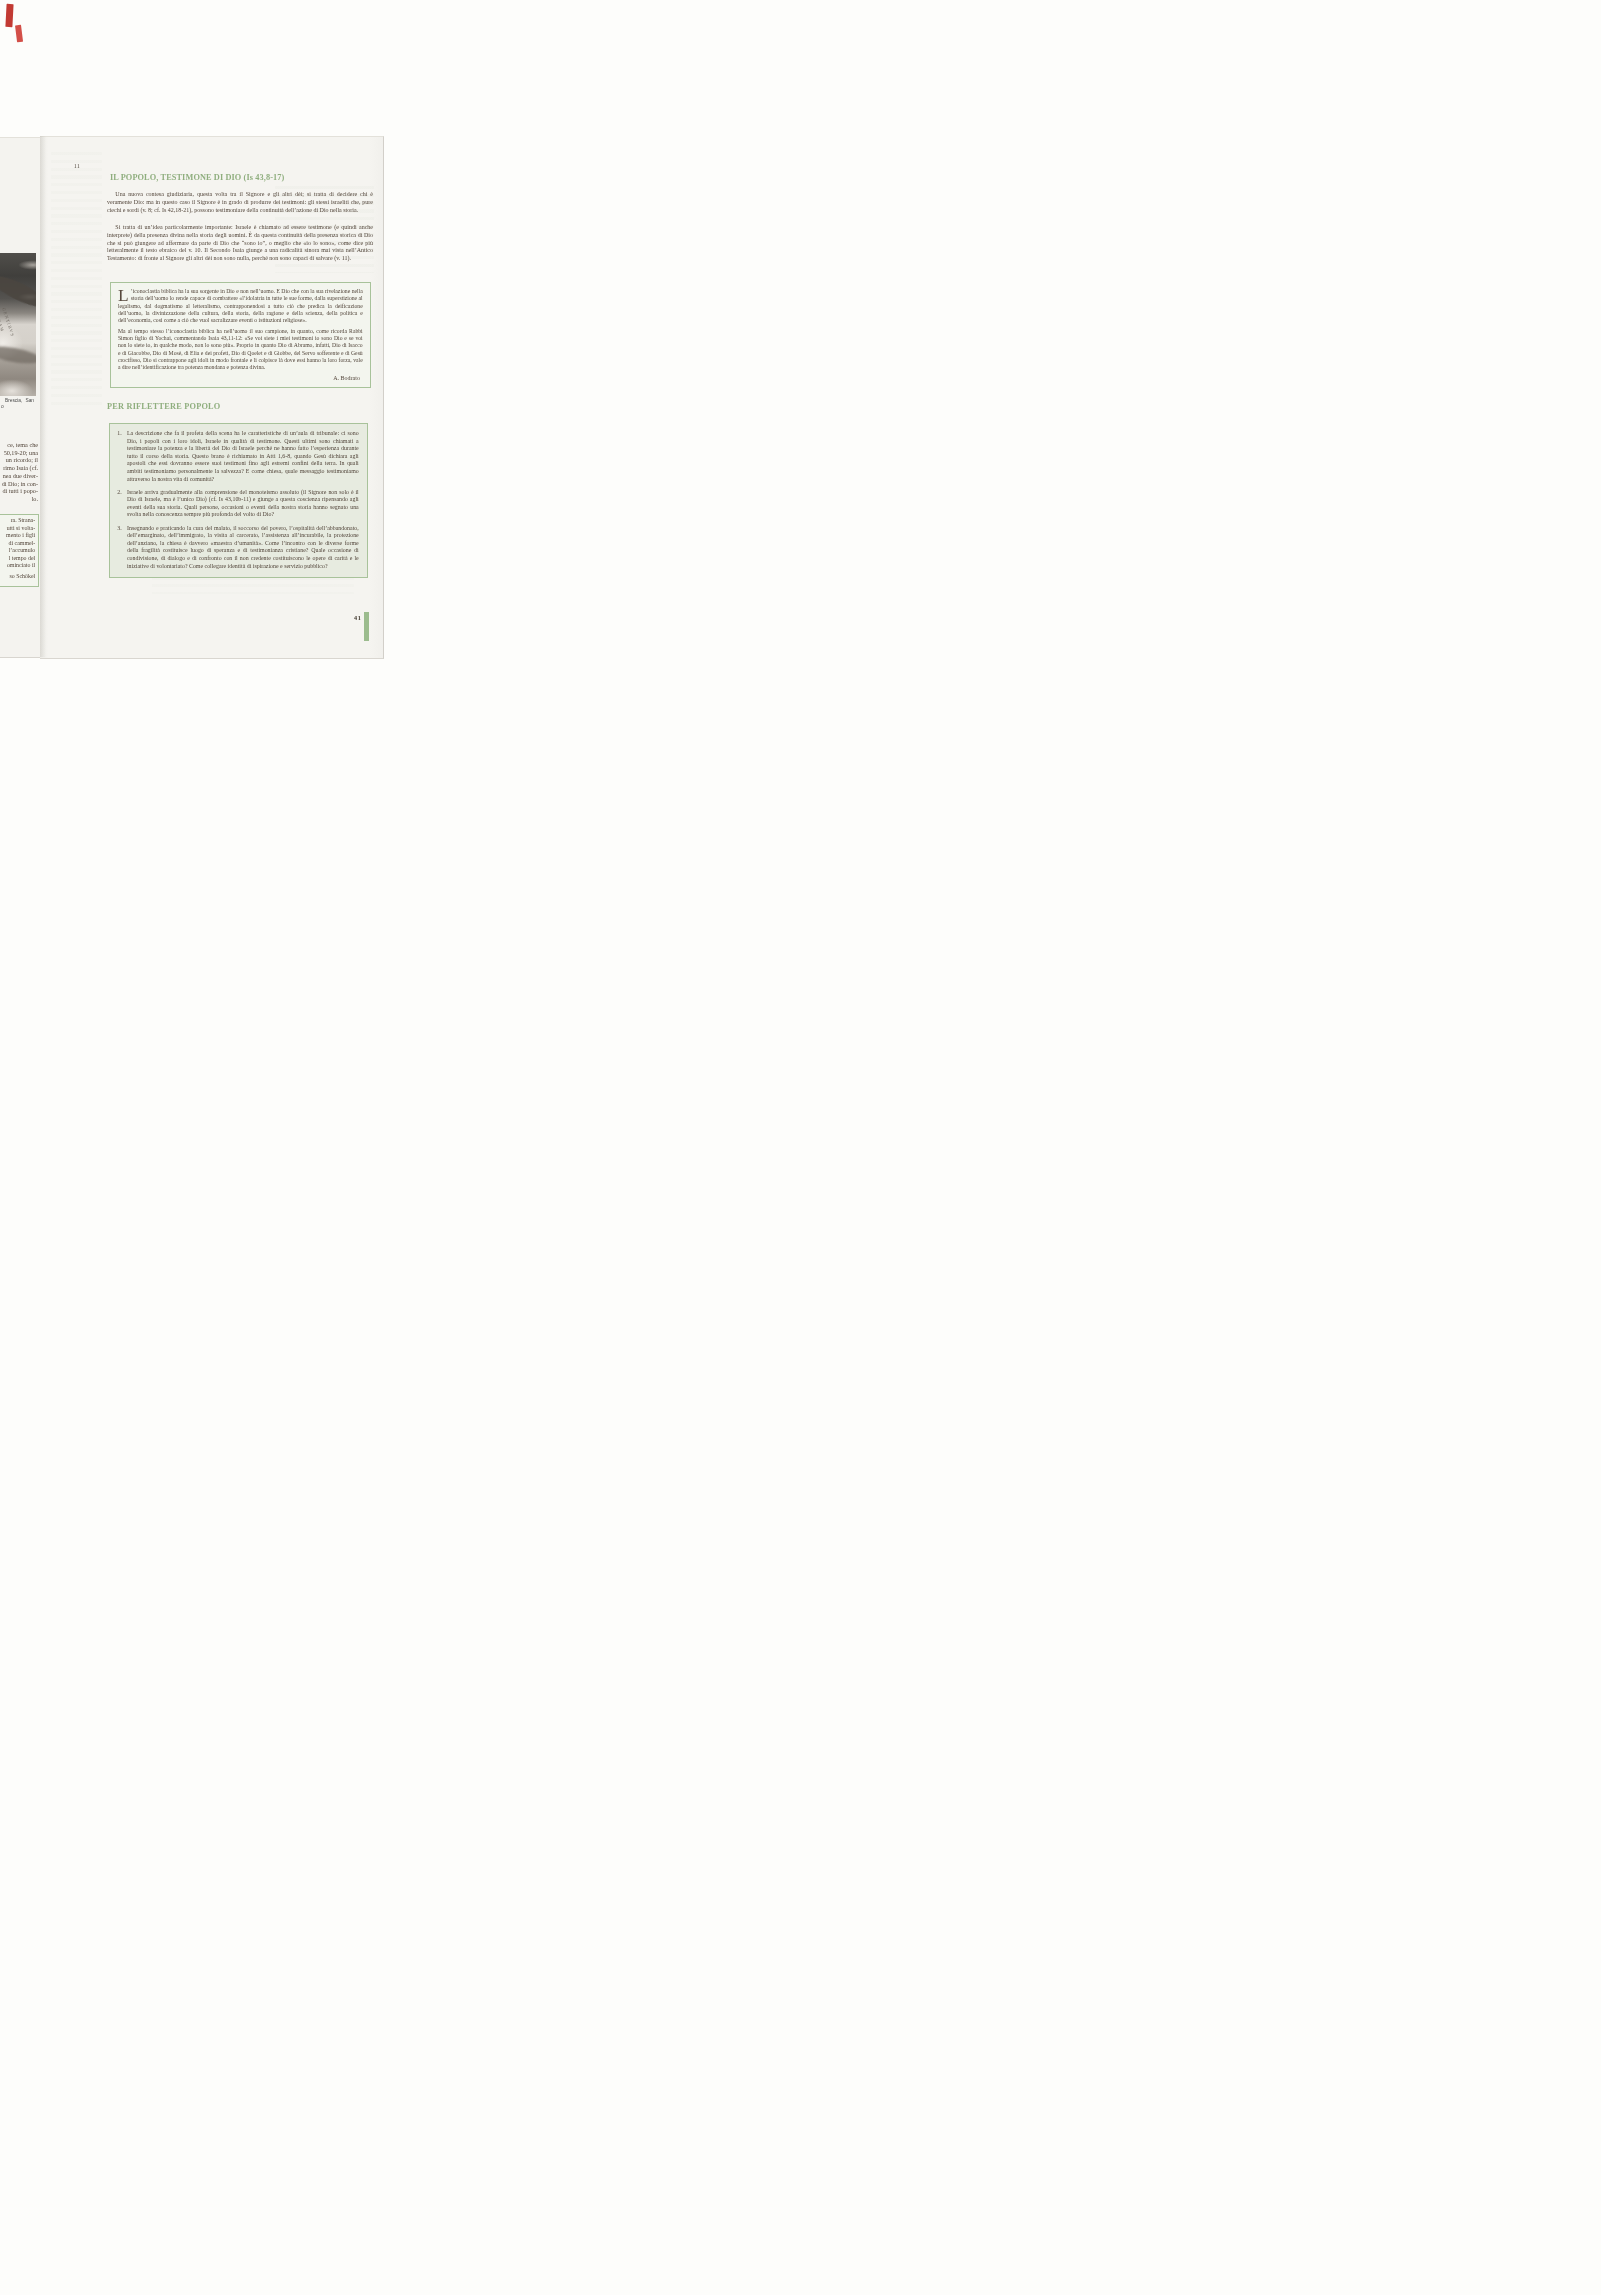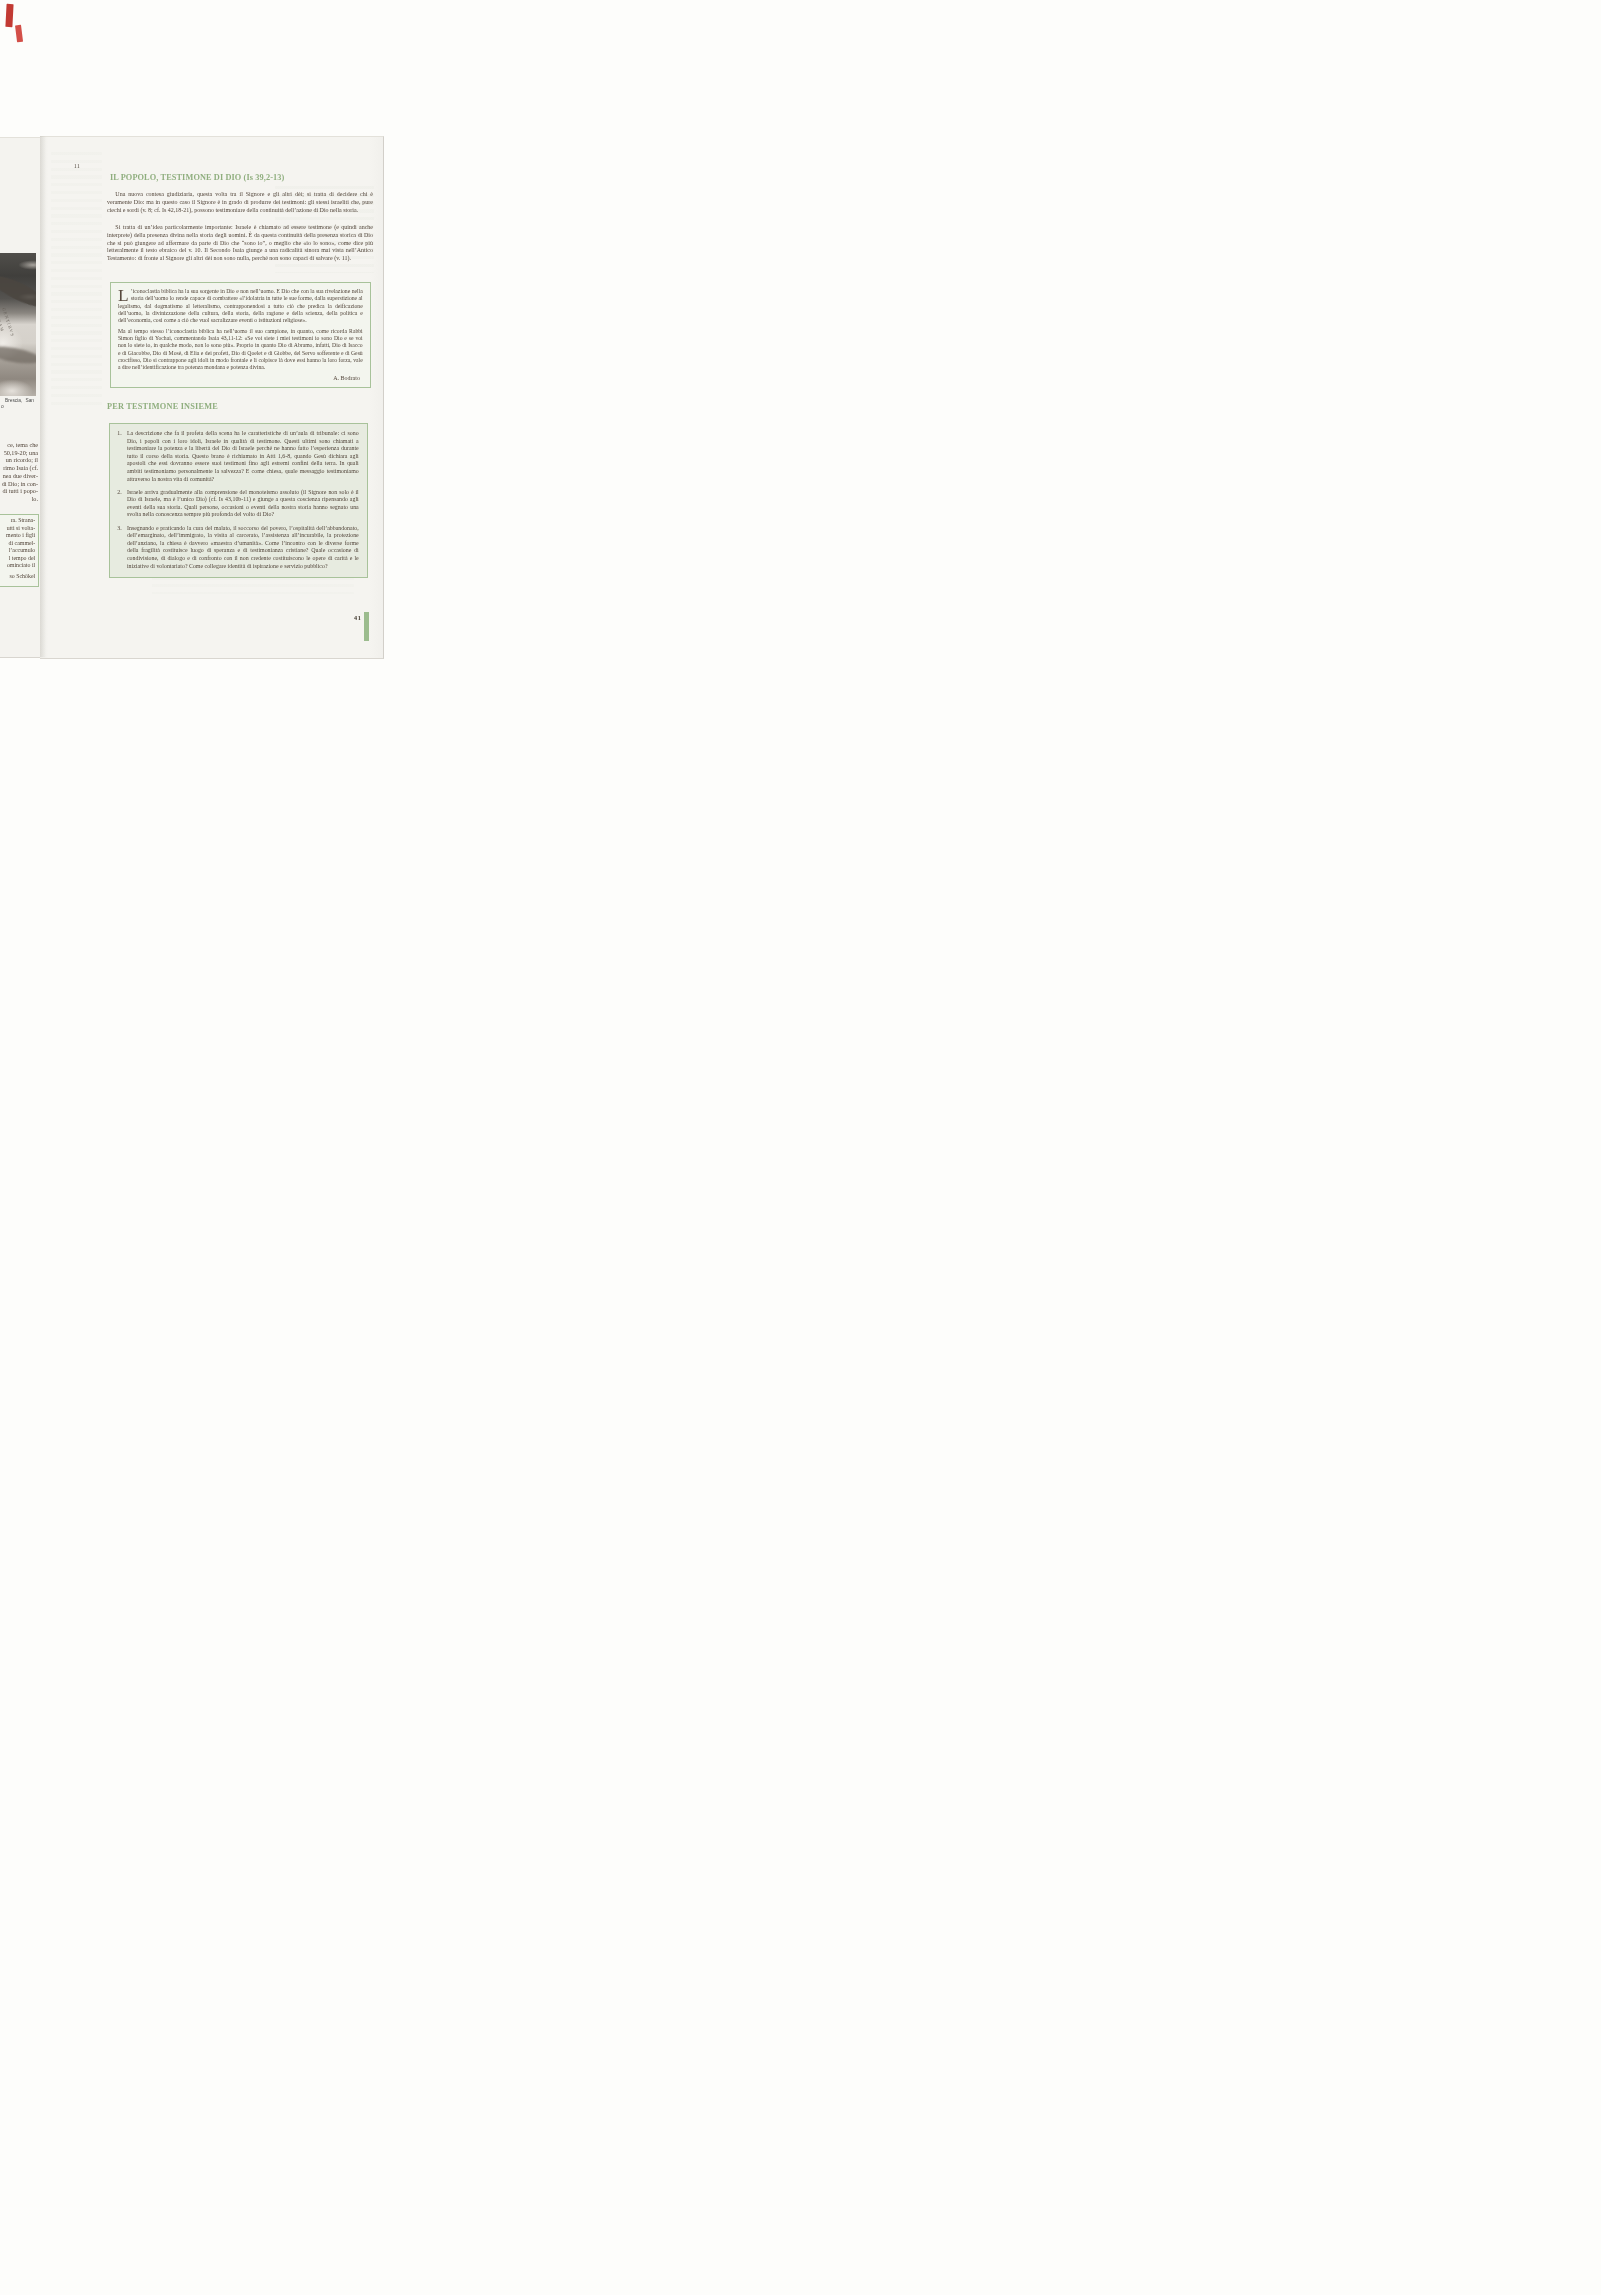--- a/index.html
+++ b/index.html
@@ -136,34 +136,34 @@
     <div class="frag">mento i figli</div>
     <div class="frag">di cammel-</div>
     <div class="frag">l’accumulo</div>
     <div class="frag">l tempo del</div>
     <div class="frag">ominciato il</div>
     <div class="left-sign">so Schökel</div>
   </div>
 
   <div class="marker-11">11</div>
 
-  <div class="title">IL POPOLO, TESTIMONE DI DIO (Is 39,2-13)</div>
+  <div class="title">IL POPOLO, TESTIMONE DI DIO (Is 43,8-17)</div>
 
   <div class="para para-1">Una nuova contesa giudiziaria, questa volta tra il Signore e gli altri dèi; si tratta di decidere chi è veramente Dio: ma in questo caso il Signore è in grado di produrre dei testimoni: gli stessi israeliti che, pure ciechi e sordi (v. 8; cf. Is 42,18-21), possono testimoniare della continuità dell’azione di Dio nella storia.</div>
   <div class="para para-2">Si tratta di un’idea particolarmente importante: Israele è chiamato ad essere testimone (e quindi anche interprete) della presenza divina nella storia degli uomini. È da questa continuità della presenza storica di Dio che si può giungere ad affermare da parte di Dio che “sono io”, o meglio che «io lo sono», come dice più letteralmente il testo ebraico del v. 10. Il Secondo Isaia giunge a una radicalità sinora mai vista nell’Antico Testamento: di fronte al Signore gli altri dèi non sono nulla, perché non sono capaci di salvare (v. 11).</div>
 
   <div class="quote-box">
     <div>
       <span class="dropcap">L</span><span>’iconoclastia biblica ha la sua sorgente in Dio e non nell’uomo. E Dio che con la sua rivelazione nella storia dell’uomo lo rende capace di combattere «l’idolatria in tutte le sue forme, dalla superstizione al legalismo, dal dogmatismo al letteralismo, contrapponendosi a tutto ciò che predica la deificazione dell’uomo, la divinizzazione della cultura, della storia, della ragione e della scienza, della politica e dell’economia, così come a ciò che vuol sacralizzare eventi o istituzioni religiose».</span>
     </div>
     <div class="quote-p2">Ma al tempo stesso l’iconoclastia biblica ha nell’uomo il suo campione, in quanto, come ricorda Rabbi Simon figlio di Yochai, commentando Isaia 43,11-12: «Se voi siete i miei testimoni io sono Dio e se voi non lo siete io, in qualche modo, non lo sono più». Proprio in quanto Dio di Abramo, infatti, Dio di Isacco e di Giacobbe, Dio di Mosè, di Elia e dei profeti, Dio di Qoelet e di Giobbe, del Servo sofferente e di Gesù crocifisso, Dio si contrappone agli idoli in modo frontale e li colpisce là dove essi hanno la loro forza, vale a dire nell’identificazione tra potenza mondana e potenza divina.</div>
     <div class="quote-attr">A. Bodrato</div>
   </div>
 
-  <div class="reflect-heading">PER TESTIMONE INSIEME</div>
+  <div class="reflect-heading">PER RIFLETTERE POPOLO</div>
 
   <div class="questions-box">
     <div class="q-item">
       <span class="q-num">1.</span>
       <span>La descrizione che fa il profeta della scena ha le caratteristiche di un’aula di tribunale: ci sono Dio, i popoli con i loro idoli, Israele in qualità di testimone. Questi ultimi sono chiamati a testimoniare la potenza e la libertà del Dio di Israele perché ne hanno fatto l’esperienza durante tutto il corso della storia. Questo brano è richiamato in Atti 1,6-8, quando Gesù dichiara agli apostoli che essi dovranno essere suoi testimoni fino agli estremi confini della terra. In quali ambiti testimoniamo personalmente la salvezza? E come chiesa, quale messaggio testimoniamo attraverso la nostra vita di comunità?</span>
     </div>
     <div class="q-item">
       <span class="q-num">2.</span>
       <span>Israele arriva gradualmente alla comprensione del monoteismo assoluto (il Signore non solo è il Dio di Israele, ma è l’unico Dio) (cf. Is 43,10b-11) e giunge a questa coscienza ripensando agli eventi della sua storia. Quali persone, occasioni o eventi della nostra storia hanno segnato una svolta nella conoscenza sempre più profonda del volto di Dio?</span>
     </div>

